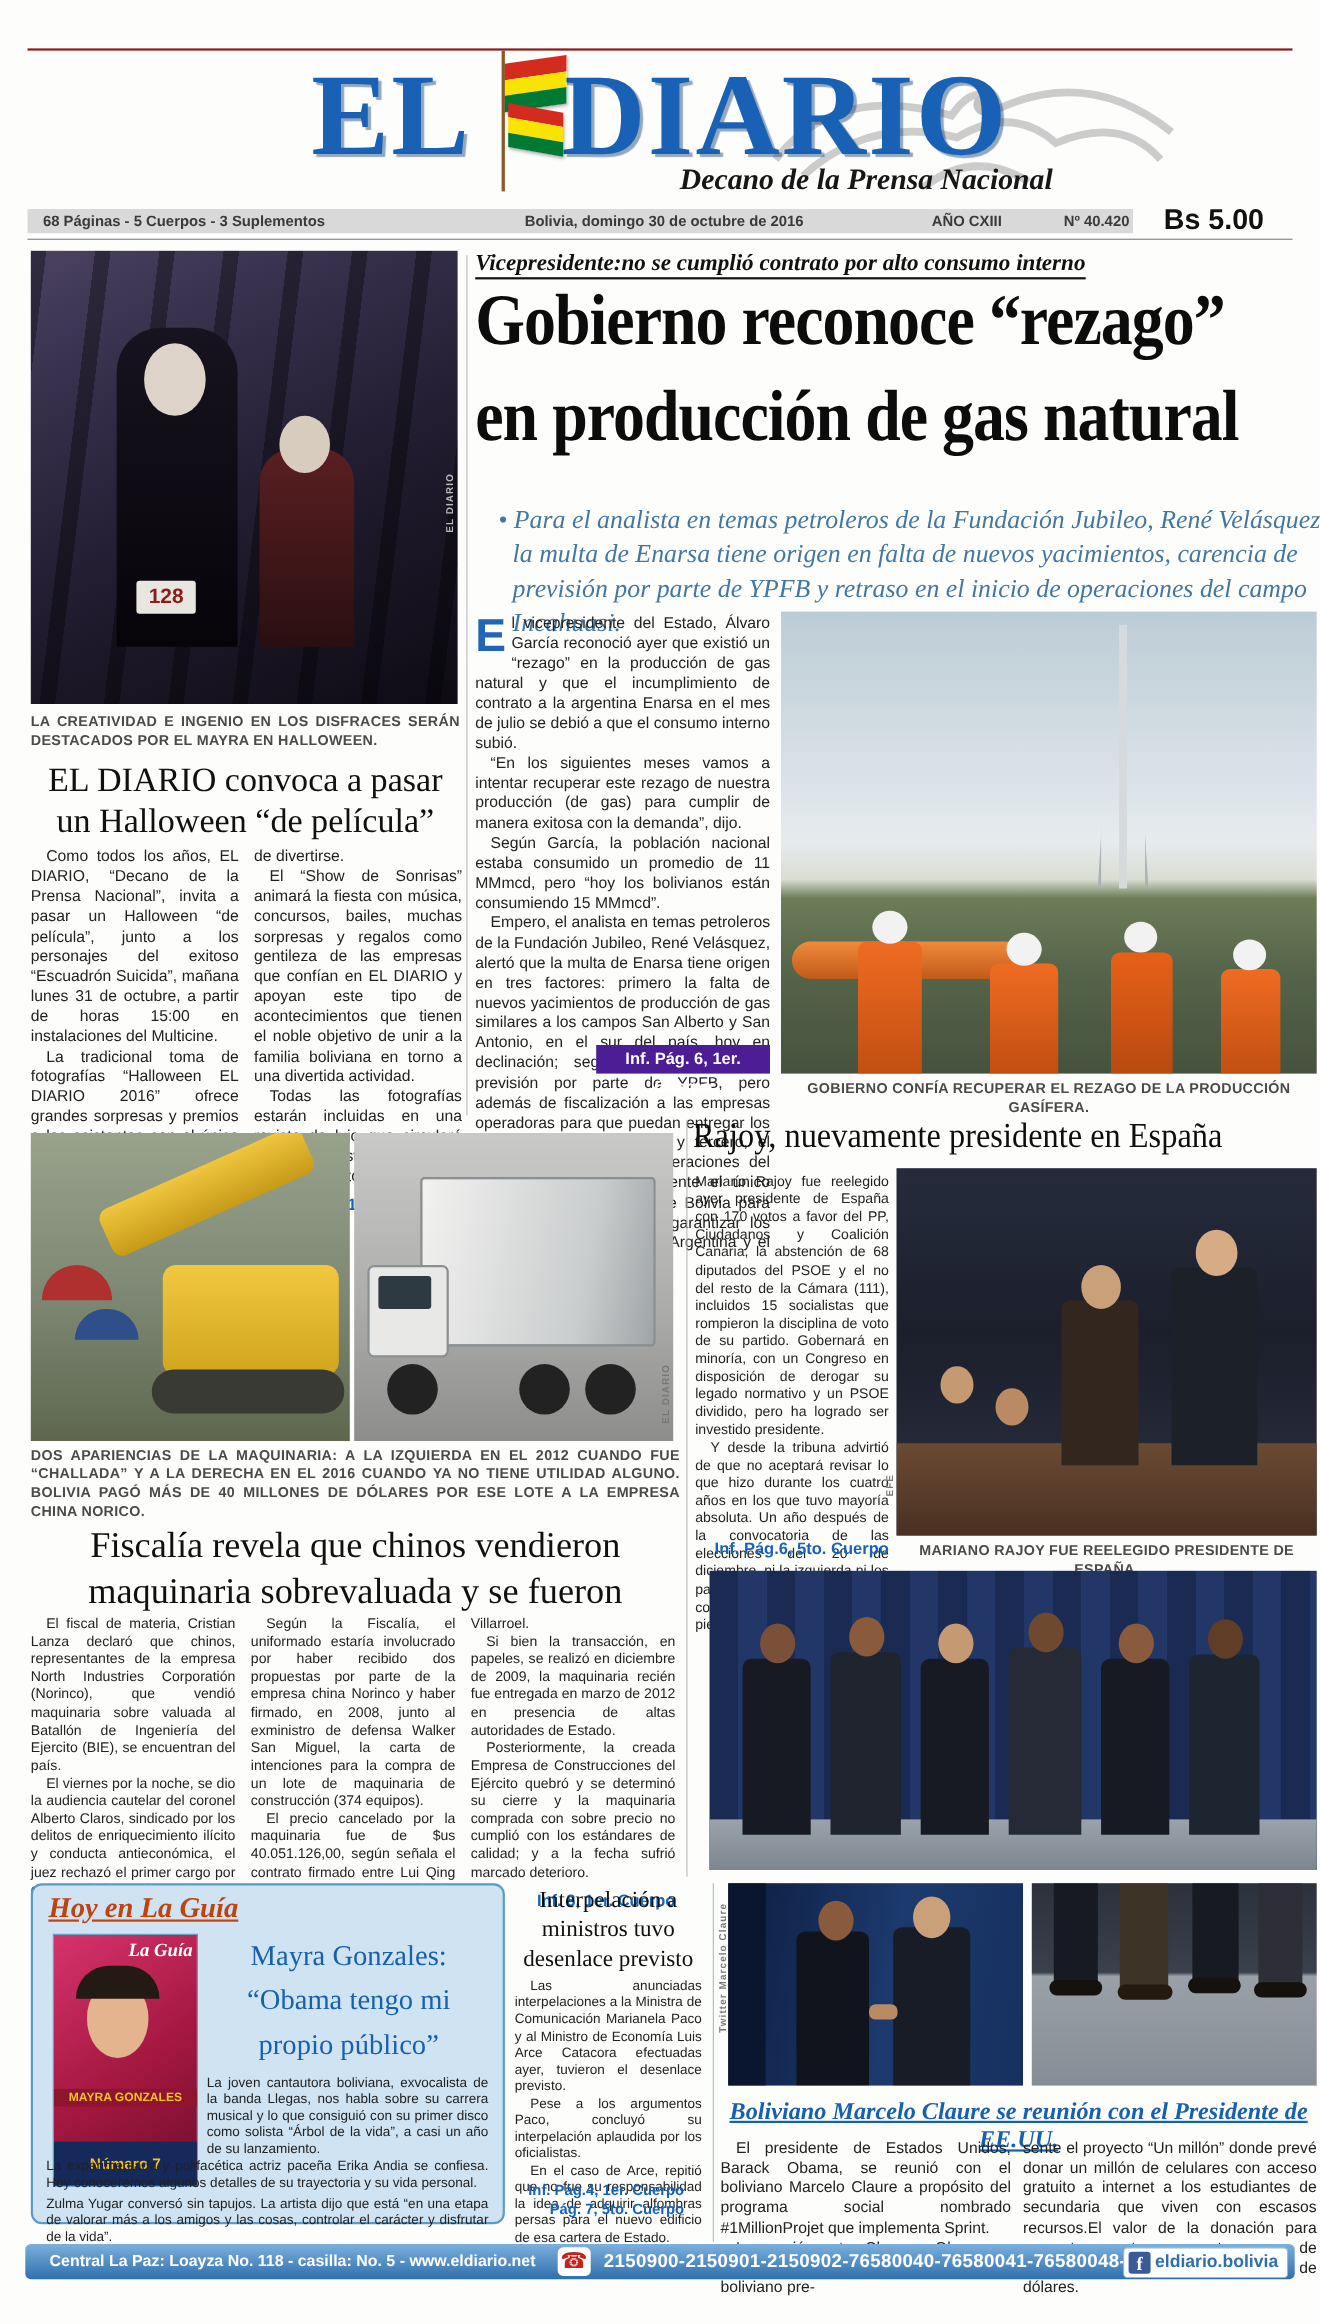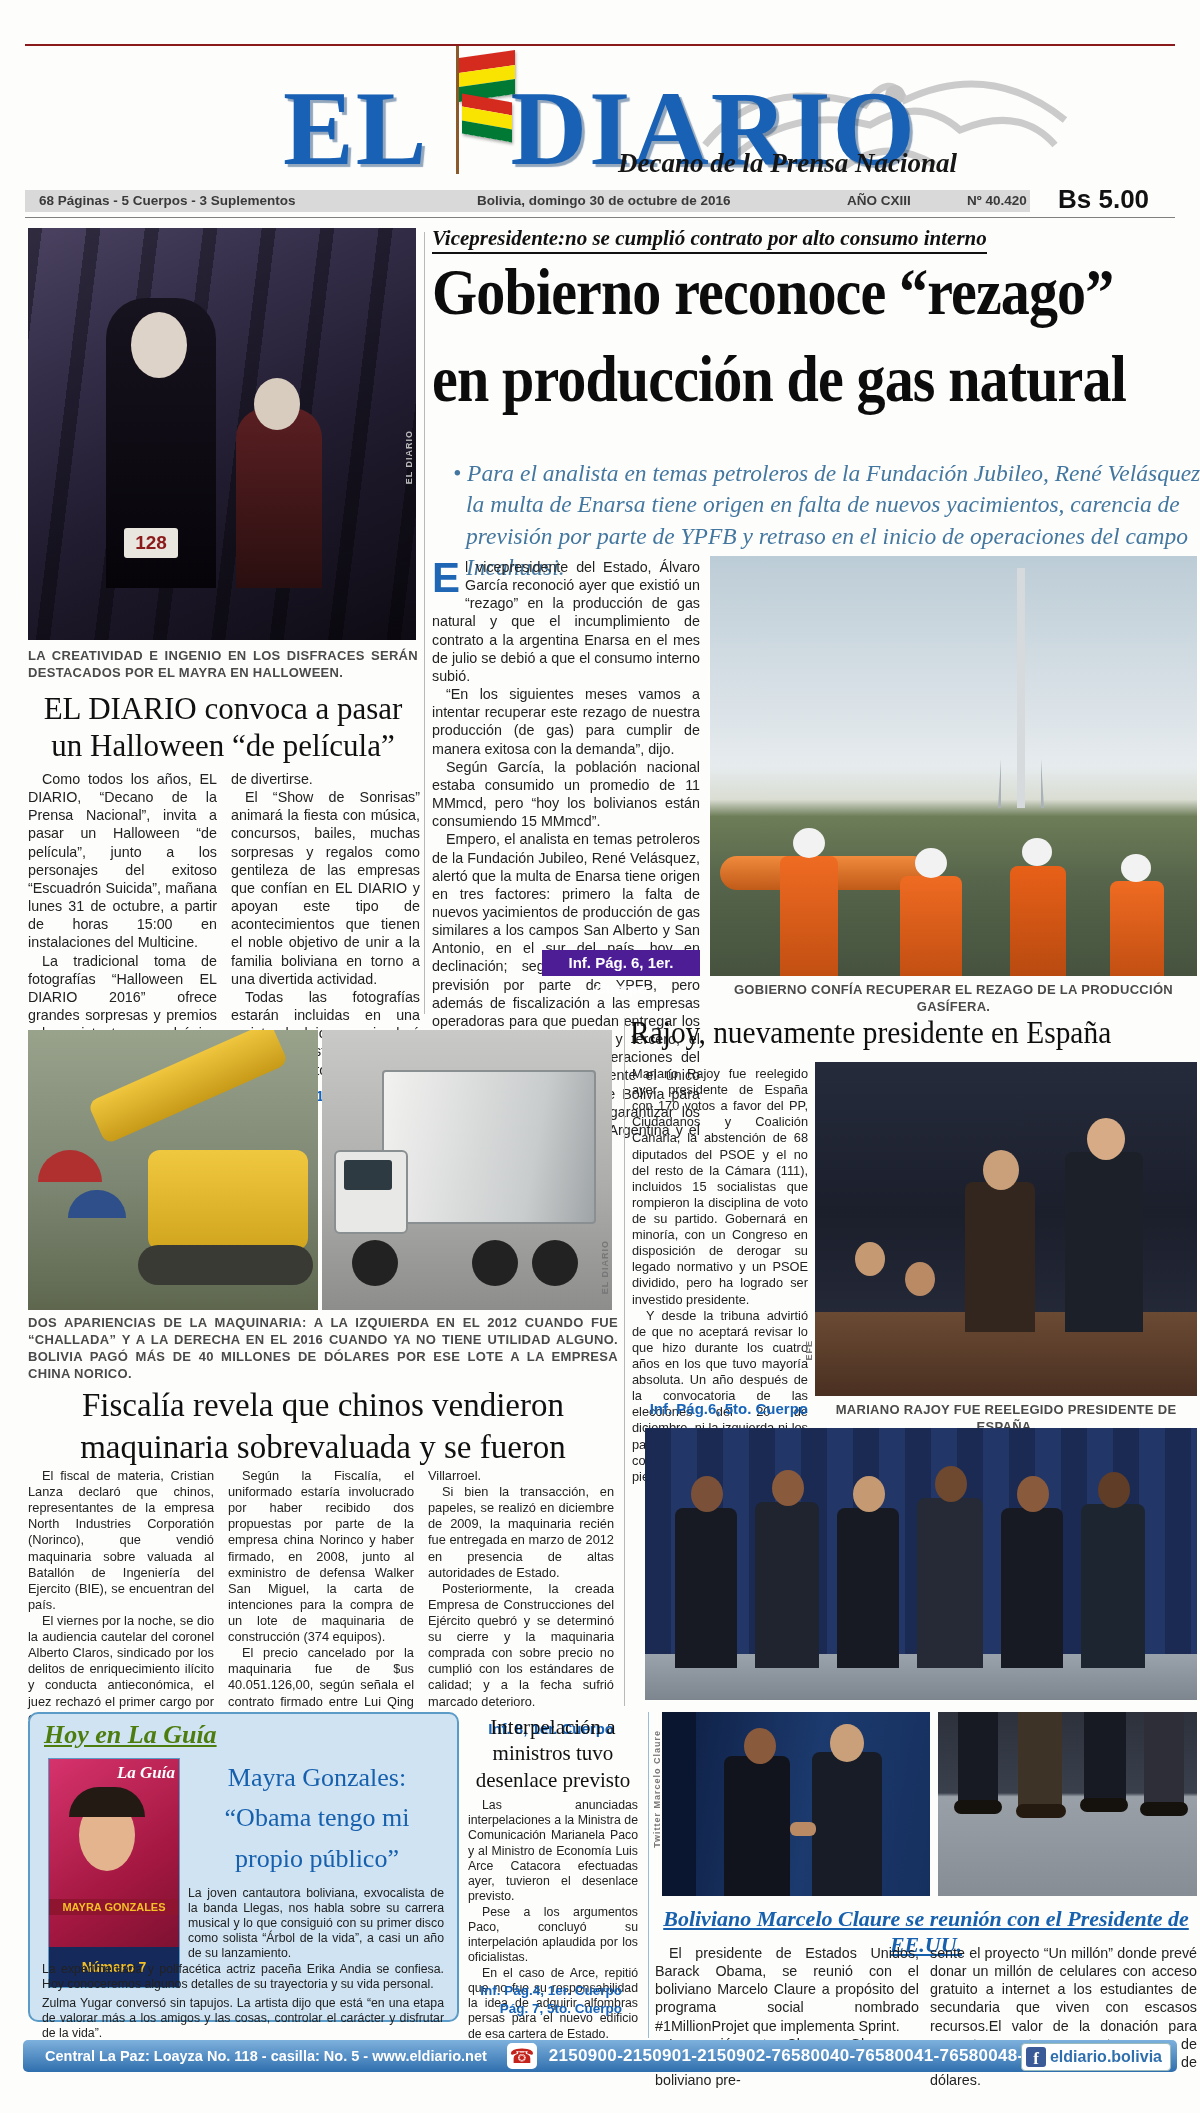--- a/index.html
+++ b/index.html
@@ -34,21 +34,21 @@
   .badge{background:#4c1d95;color:#fff;font-weight:bold;font-size:15px;
          text-align:center;line-height:26px;}
   .deck{font-family:"Liberation Serif",serif;font-style:italic;color:#44779f;
         font-size:23.5px;line-height:1.34;padding-left:24px;text-indent:-13px;}
   .dropcap{float:left;font-size:42px;line-height:.8;color:#1f66b5;font-weight:bold;
            margin:3px 5px 0 0;font-family:"Liberation Sans",sans-serif;}
   
   .guia-box{position:absolute;left:28px;top:1712px;width:427px;height:306px;
     background:#cfe3f2;border:2px solid #5b9bc8;border-radius:10px;}
   .guia-head{font-family:"Liberation Serif",serif;font-style:italic;font-weight:bold;
-    font-size:26px;color:#4d7c0f;text-decoration:underline;}
+    font-size:26px;color:#c2410c;text-decoration:underline;}
   .guia-title{font-family:"Liberation Serif",serif;color:#1660ae;font-size:26px;
     line-height:1.55;text-align:center;}
   .guia-box p{margin:0 0 2px 0;font-size:12.3px;line-height:1.22;text-align:justify;color:#222;}
   
   .footer{position:absolute;left:23px;top:2040px;width:1154px;height:32px;border-radius:5px;
     background:linear-gradient(#7db0dc,#2f6fae);display:flex;align-items:center;color:#fff;}
   .fb-box{position:absolute;right:6px;top:3px;height:26px;background:#fff;border-radius:4px;
     display:flex;align-items:center;padding:0 8px 0 4px;border:1px solid #9bb;}
   
   .suit{position:absolute;background:#171a22;border-radius:8px 8px 0 0;}
@@ -61,21 +61,21 @@
 
 <svg class="abs" style="left:690px;top:50px;" width="390" height="135" viewBox="0 0 390 135">
   <g fill="none" stroke="#c3c3c3" stroke-width="7" opacity="0.85">
     <path d="M15,95 Q70,25 175,55 Q200,20 215,50 Q300,10 375,70"></path>
     <path d="M40,110 Q100,55 180,75 Q230,45 270,80 Q330,55 365,95"></path>
     <path d="M150,120 Q195,85 245,115"></path>
   </g>
   <circle cx="205" cy="45" r="10" fill="#c3c3c3"></circle>
 </svg>
 
-<div class="abs" style="left:0;top:52px;width:1200px;height:130px;display:flex;justify-content:center;align-items:flex-end;">
+<div class="abs" style="left:0;top:52px;width:1200px;height:130px;display:flex;justify-content:center;align-items:flex-start;">
   <span class="mast-title">EL</span>
   <span class="abs" style="position:relative;width:82px;height:130px;display:inline-block;">
      <span class="flagpole"></span>
      <span class="flagcloth">
         <span style="display:block;height:33.3%;background:#d52b1e;"></span>
         <span style="display:block;height:33.3%;background:#f9e300;"></span>
         <span style="display:block;height:33.4%;background:#007934;"></span>
       </span>
      <span class="flagcloth flagcloth2">
         <span style="display:block;height:33.3%;background:#d52b1e;"></span>

